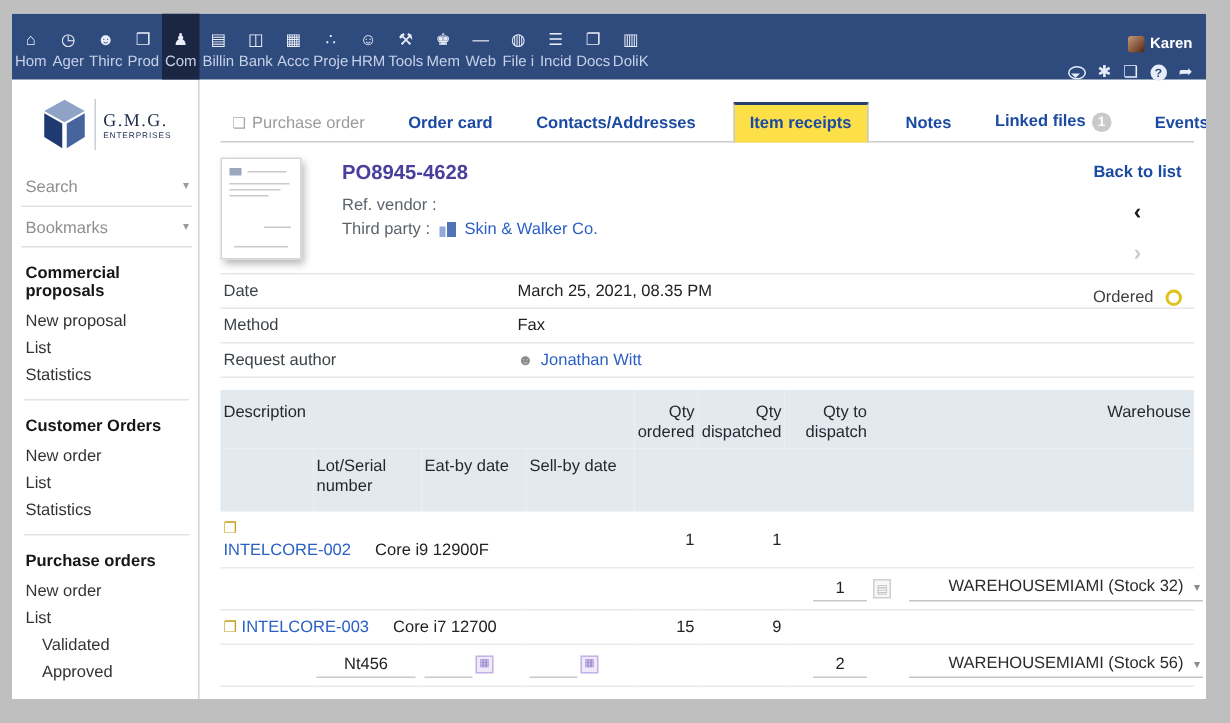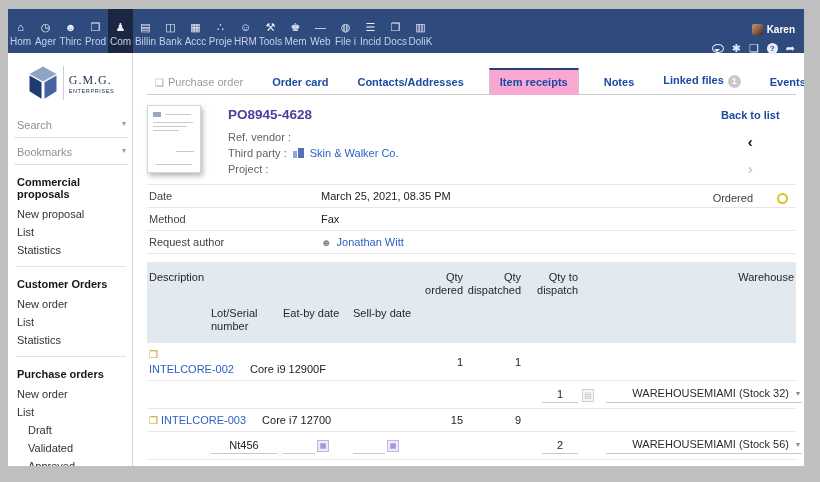--- a/index.html
+++ b/index.html
@@ -38,21 +38,21 @@
   .side-title { font-weight:bold; color:#161616; font-size:11px; padding:11px 3px 5px; }
   .side-link { font-size:11px; color:#333333; padding:2.5px 3px; line-height:13px; cursor:pointer; }
   .side-link.indent { padding-left:14px; }
   .side-divider { border-top:1px solid #e3e3e3; margin:7px 2px 0; }
 
   
   .tabs { display:flex; align-items:flex-end; border-bottom:1px solid #cccccc; padding-left:4px; height:30px; }
   .tab { font-size:11px; font-weight:bold; color:#1b4aa2; padding:7px 4px 6px; margin-right:21px; white-space:nowrap; cursor:pointer; }
   .tab.doc { color:#9b9b9b; font-weight:normal; display:flex; align-items:center; gap:4px; }
   .tab.doc .doc-glyph { font-size:10px; color:#a8a8a8; }
-  .tab.active { border:1px solid #c8c8c8; border-top:2px solid #27406e; border-bottom:none; background:#f9a8d4; margin-bottom:-1px; padding:6px 10px 7px; }
+  .tab.active { border:1px solid #c8c8c8; border-top:2px solid #27406e; border-bottom:none; background:#fde047; margin-bottom:-1px; padding:6px 10px 7px; }
   .badge { display:inline-block; min-width:13px; height:13px; border-radius:8px; background:#c9c9c9; color:#ffffff; font-size:9px; line-height:13px; text-align:center; font-weight:bold; margin-left:4px; padding:0 2px; }
 
   
   .banner { display:flex; padding:10px 0 6px; position:relative; }
   .thumb { width:54px; height:68px; background:#ffffff; border:1px solid #d5d5d5; box-shadow:2px 3px 5px rgba(0,0,0,0.28); margin-right:27px; position:relative; cursor:pointer; flex-shrink:0; }
   .thumb i { position:absolute; display:block; background:#c9c9c9; height:1px; }
   .thumb .mk { width:8px; height:5px; background:#9aa7bd; left:5px; top:6px; height:5px; }
   .thumb .l1 { left:17px; top:8px;  width:26px; }
   .thumb .l2 { left:5px;  top:16px; width:40px; }
   .thumb .l3 { left:5px;  top:20px; width:34px; }
@@ -63,27 +63,27 @@
   .banner-line { font-size:11px; color:#5c646b; margin-top:4px; display:flex; align-items:center; gap:4px; }
   .blue-link { color:#2a5fc4; cursor:pointer; }
   .company-icon { display:inline-flex; align-items:flex-end; gap:1px; margin:0 2px; }
   .company-icon b { display:block; width:4px; height:7px; background:#8fa7d9; }
   .company-icon u { display:block; width:6px; height:10px; background:#5272b8; }
   .banner-right { position:absolute; right:8px; top:14px; text-align:right; }
   .back-row { display:flex; gap:15px; align-items:center; justify-content:flex-end;flex-direction:column; }
   .back-link { font-weight:bold; color:#1b4aa2; font-size:11px; cursor:pointer; }
   .chev-prev { color:#1a1a1a; font-weight:bold; font-size:15px; line-height:12px; cursor:pointer; }
   .chev-next { color:#cccccc; font-weight:bold; font-size:15px; line-height:12px; cursor:pointer; }
-  .status-row { margin-top:17px; display:flex; gap:24px; justify-content:flex-end; align-items:center; font-size:11px; color:#3f3f3f; }
+  .status-row { margin-top:17px; display:flex; gap:8px; justify-content:flex-end; align-items:center; font-size:11px; color:#3f3f3f; }
   .status-ring { width:11px; height:11px; border:2.5px solid #ddc41c; border-radius:50%; }
 
   
   .details { margin-top:3px; border-top:1px solid #e6e6e6; }
   .detail-row { display:flex; border-bottom:1px solid #e6e6e6; padding:5px 0 5px 2px; font-size:11px; align-items:center; }
-  .detail-label { width:172px; color:#3c4348; flex-shrink:0; }
+  .detail-label { width:196px; color:#3c4348; flex-shrink:0; }
   .detail-value { color:#222222; display:flex; gap:5px; align-items:center; }
   .person-icon { color:#8a8a8a; font-size:10px; }
 
   
   table.items { width:100%; border-collapse:collapse; margin-top:8px; font-size:11px; table-layout:fixed; }
   table.items thead td { background:#e2e9ef; color:#23292e; padding:4px 2px; vertical-align:top; line-height:13px; }
   table.items thead tr.h1 td { padding-top:9px; }
   table.items thead tr.h2 td { padding-bottom:10px; padding-top:6px; }
   table.items tbody td { border-bottom:1px solid #e9e9e9; padding:5px 2px; vertical-align:middle; color:#222; }
   td.r { text-align:right; }
@@ -223,21 +223,20 @@
 
         <div class="side-title">Customer Orders</div>
         <div class="side-link">New order</div>
         <div class="side-link">List</div>
         <div class="side-link">Statistics</div>
         <div class="side-divider"></div>
 
         <div class="side-title">Purchase orders</div>
         <div class="side-link">New order</div>
         <div class="side-link">List</div>
-        <div class="side-link indent">Draft</div>
         <div class="side-link indent">Validated</div>
         <div class="side-link indent">Approved</div>
 
       </div>
 
       <div class="content">
 
         <div class="tabs">
           <span class="tab doc">
             <span class="doc-glyph">❏</span>
@@ -269,23 +268,20 @@
                 <span>Ref. vendor :</span>
               </div>
             <div class="banner-line">
               <span>Third party :</span>
               <span class="company-icon">
                   <b></b>
                   <u></u>
                 </span>
               <span class="blue-link">Skin &amp; Walker Co.</span>
             </div>
-            <div class="banner-line">
-                <span>Project :</span>
-              </div>
           </div>
           <div class="banner-right">
             <div class="back-row">
               <span class="back-link">Back to list</span>
               <span class="chev-prev">‹</span>
               <span class="chev-next">›</span>
             </div>
             <div class="status-row">
               <span>Ordered</span>
               <span class="status-ring"></span>

